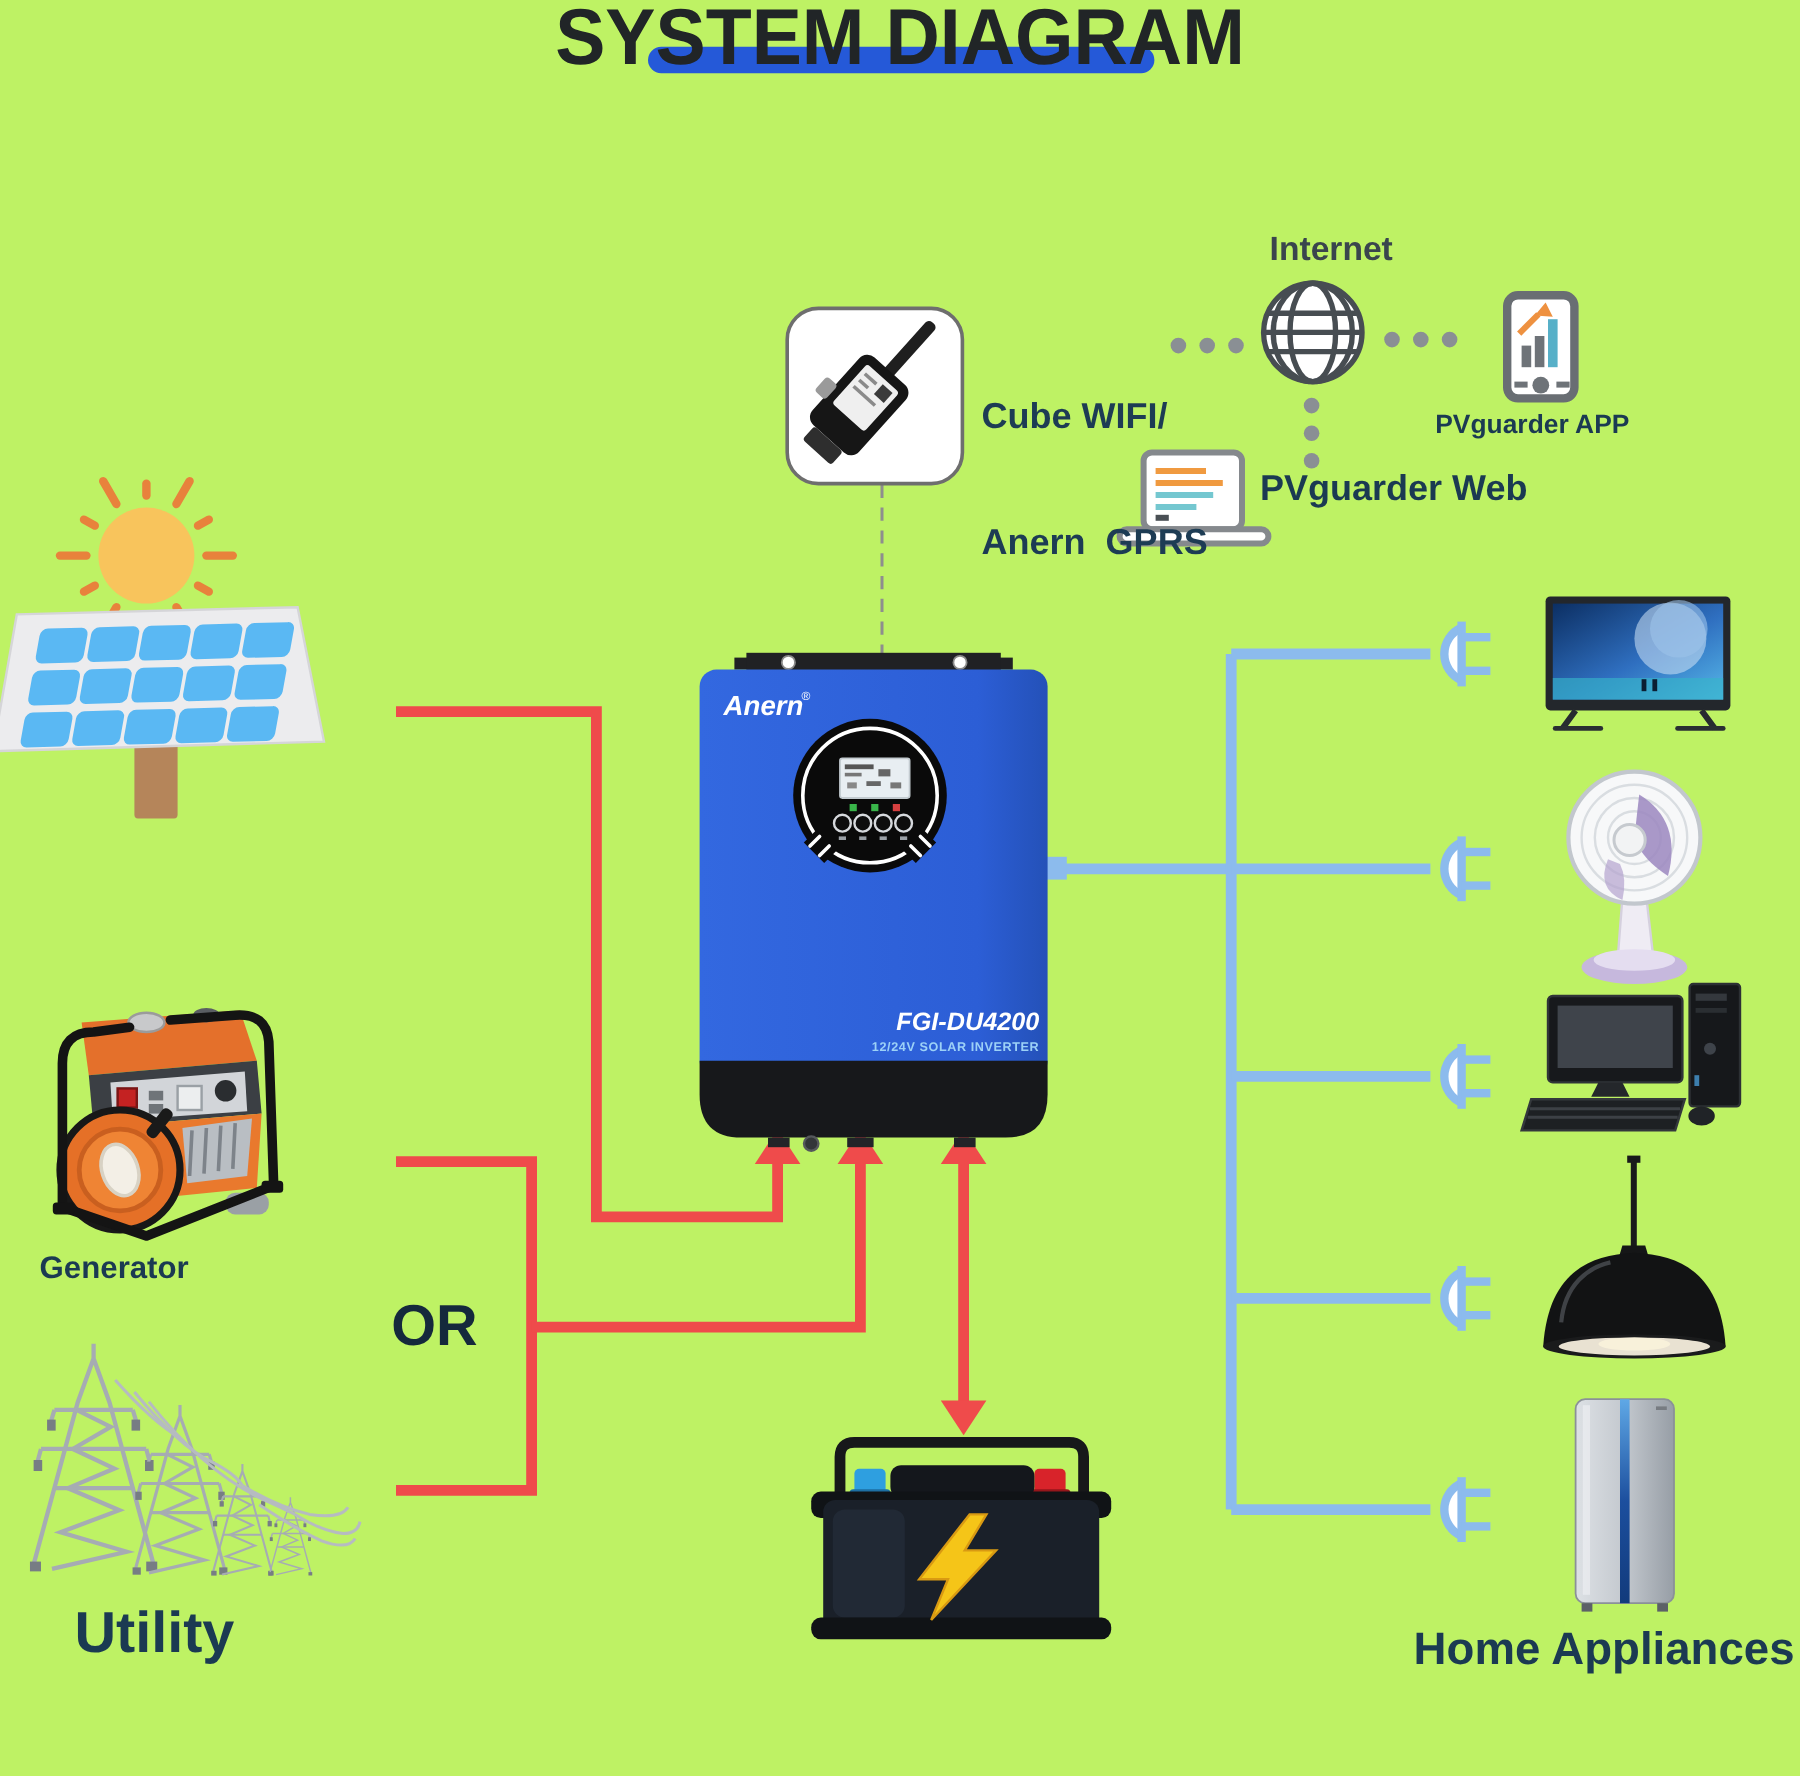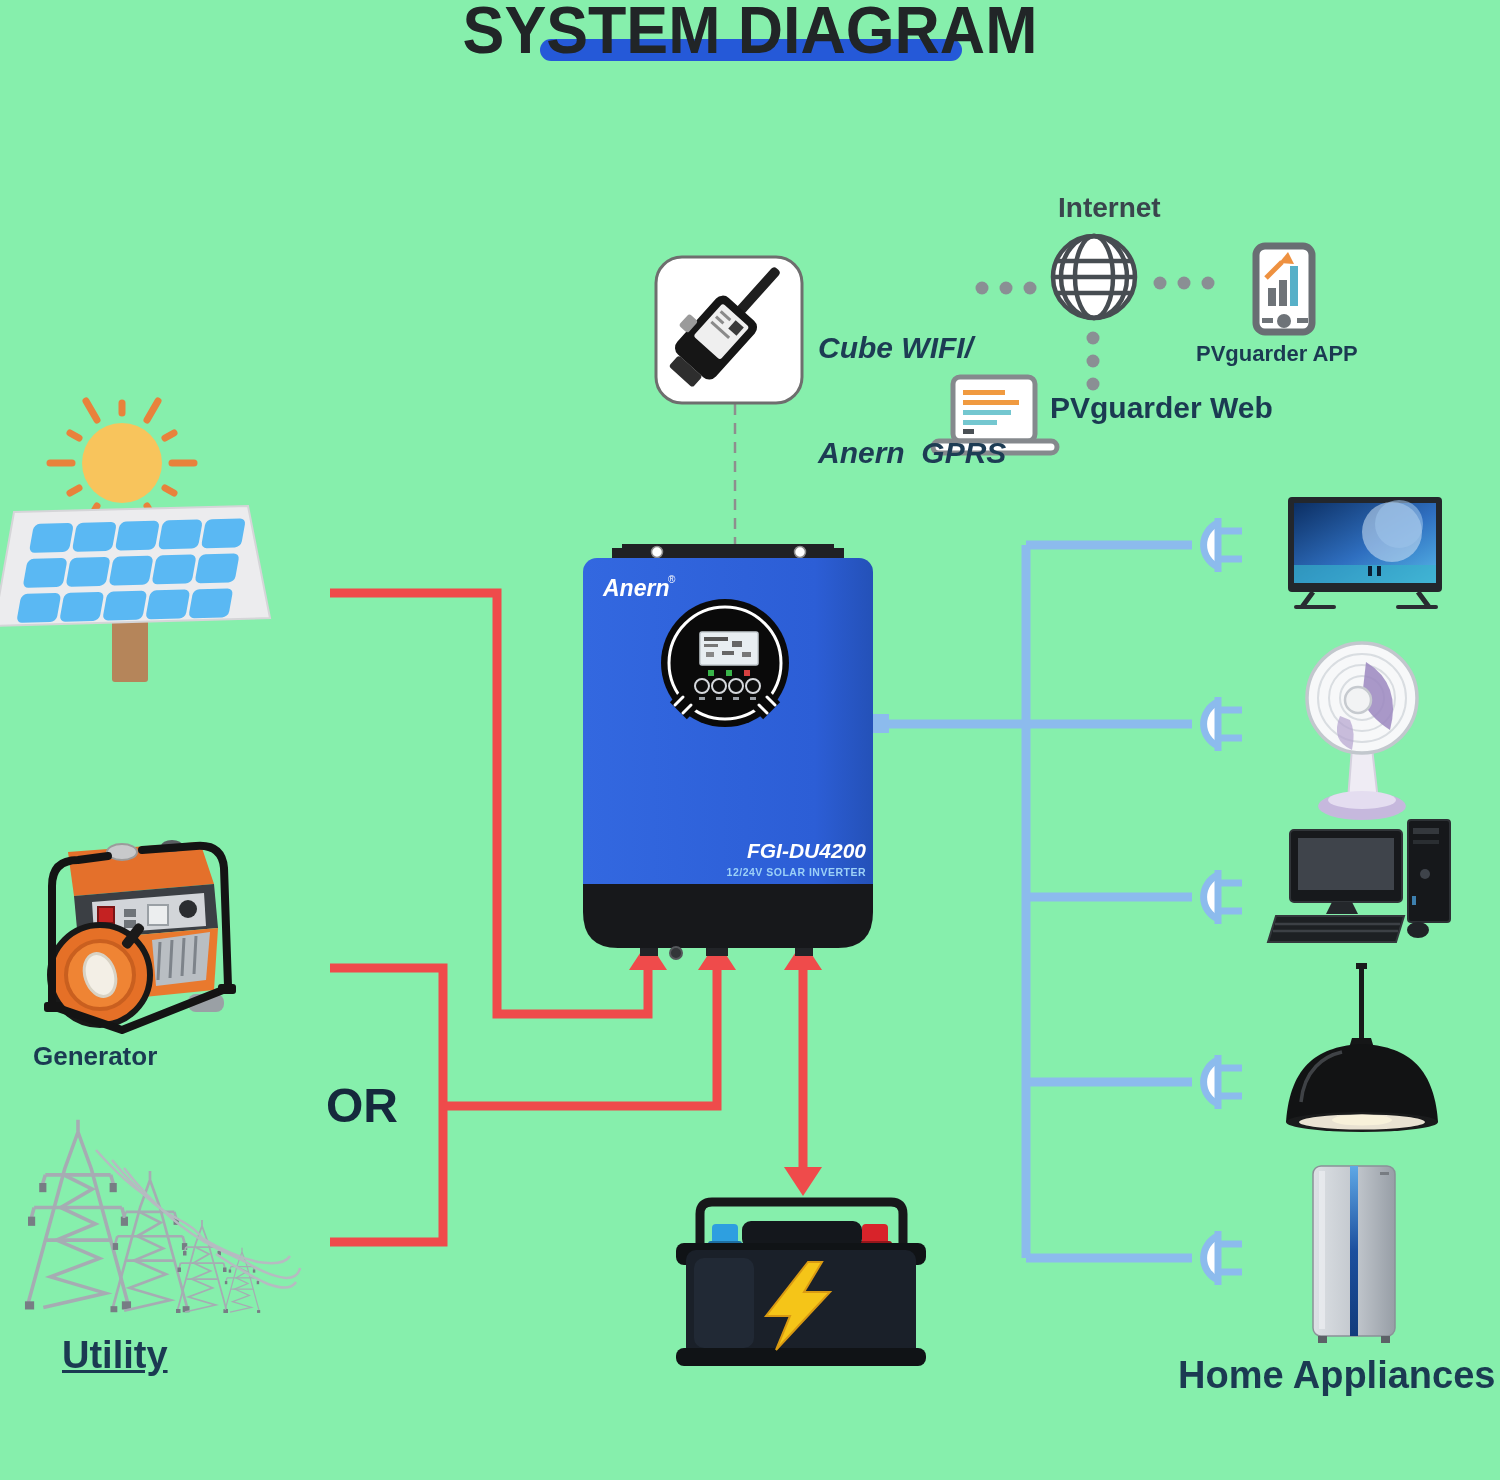--- a/index.html
+++ b/index.html
@@ -1,30 +1,30 @@
 <!DOCTYPE html>
 <html><head>
 <meta charset="utf-8">
 <style>
   html,body{margin:0;padding:0;background:#ffffff;}
-  #stage{position:relative;width:1500px;height:1480px;background:#86efac;overflow:hidden;
+  #stage{position:relative;width:1500px;height:1480px;background:#bef264;overflow:hidden;
          font-family:"Liberation Sans",sans-serif;}
   .abs{position:absolute;}
   #title-wrap{position:absolute;left:0;top:-8px;width:1500px;text-align:center;}
   #title-bar{position:absolute;left:540px;top:47px;width:422px;height:22px;border-radius:12px;background:#2559d8;}
   #page-title{position:relative;margin:0;font-size:66px;font-weight:800;letter-spacing:0px;
               color:#212527;transform:scaleX(.95);transform-origin:center;}
   .lbl{position:absolute;font-weight:700;color:#1b3a52;white-space:pre;}
   .lbl-solar{left:12px;top:681px;font-size:38px;}
   .lbl-generator{left:33px;top:1041px;font-size:26px;}
-  .lbl-utility{left:62px;top:1334px;font-size:38px;text-decoration:underline;}
+  .lbl-utility{left:62px;top:1334px;font-size:48px;}
   .lbl-or{left:326px;top:1078px;font-size:48px;font-weight:700;color:#15293c;}
   .lbl-battery{left:650px;top:1380px;width:300px;text-align:center;font-size:36px;line-height:47px;}
   .lbl-home{left:1178px;top:1354px;font-size:38px;}
-  .lbl-cube{left:818px;top:260px;font-size:30px;line-height:35px;color:#1d3c54;font-style:italic;}
+  .lbl-cube{left:818px;top:260px;font-size:30px;line-height:35px;color:#1d3c54;}
   .lbl-internet{left:1044px;top:192px;font-size:28px;color:#3a454d;margin-left:14px;}
   .lbl-app{left:1196px;top:341px;font-size:22px;}
   .lbl-web{left:1050px;top:391px;font-size:30px;}
   svg text{font-family:"Liberation Sans",sans-serif;}
 </style>
 </head>
 <body>
 
 <div id="stage">
 

